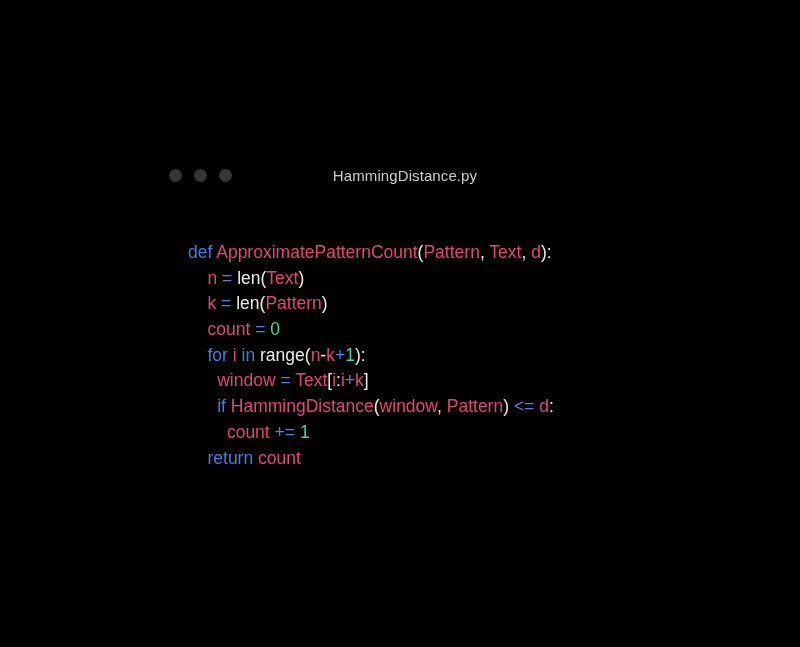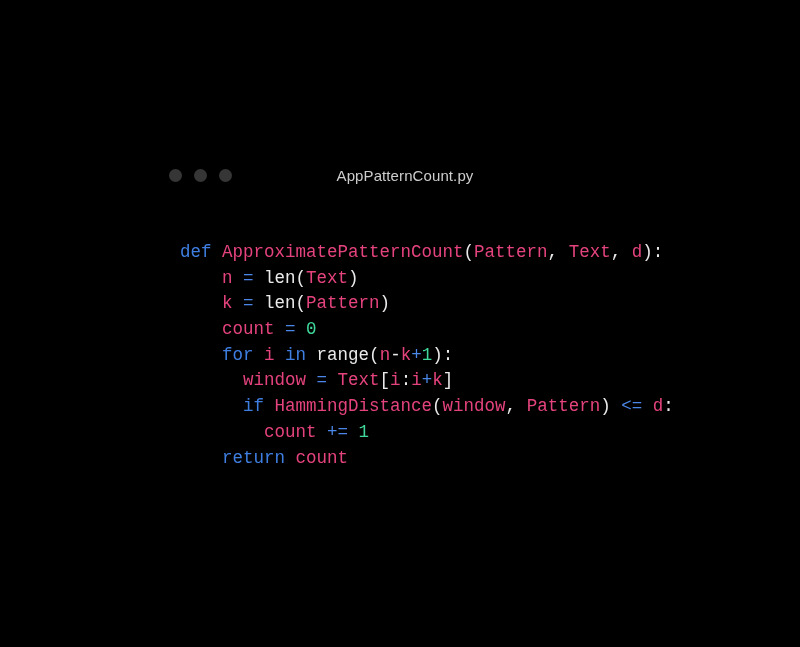--- a/index.html
+++ b/index.html
@@ -62,23 +62,23 @@
     font-family: "Liberation Sans", sans-serif;
     font-size: 15px;
     color: #cdcdcd;
     letter-spacing: 0.1px;
     white-space: pre;
   }
 
   
   .code {
     position: absolute;
-    left: 180px;
+    left: 188px;
     top: 240px;
-    font-family: Liberation Mono, monospace;
+    font-family: Liberation Sans, sans-serif;
     font-size: 17.5px;
     line-height: 25.7px;
     white-space: pre;
     color: #e9e9e9;
   }
   .code .line {
     white-space: pre;
     height: 25.7px;
   }
 
@@ -95,19 +95,19 @@
 
 <div class="screen">
   <div class="code-window">
 
     <div class="titlebar">
       <div class="dots">
         <span class="dot"></span>
         <span class="dot"></span>
         <span class="dot"></span>
       </div>
-      <div class="filename">AppPatternCount.py</div>
+      <div class="filename">HammingDistance.py</div>
     </div>
 
     <div class="code" id="code-block"><div class="line"><span class="t-kw">def</span><span class="t-plain"> </span><span class="t-fn">ApproximatePatternCount</span><span class="t-pun">(</span><span class="t-fn">Pattern</span><span class="t-pun">, </span><span class="t-fn">Text</span><span class="t-pun">, </span><span class="t-fn">d</span><span class="t-pun">):</span></div><div class="line"><span>    </span><span class="t-fn">n</span><span class="t-plain"> </span><span class="t-op">=</span><span class="t-plain"> </span><span class="t-pun">len(</span><span class="t-fn">Text</span><span class="t-pun">)</span></div><div class="line"><span>    </span><span class="t-fn">k</span><span class="t-plain"> </span><span class="t-op">=</span><span class="t-plain"> </span><span class="t-pun">len(</span><span class="t-fn">Pattern</span><span class="t-pun">)</span></div><div class="line"><span>    </span><span class="t-fn">count</span><span class="t-plain"> </span><span class="t-op">=</span><span class="t-plain"> </span><span class="t-num">0</span></div><div class="line"><span>    </span><span class="t-kw">for</span><span class="t-plain"> </span><span class="t-fn">i</span><span class="t-plain"> </span><span class="t-kw">in</span><span class="t-plain"> </span><span class="t-pun">range(</span><span class="t-fn">n</span><span class="t-pun">-</span><span class="t-fn">k</span><span class="t-op">+</span><span class="t-num">1</span><span class="t-pun">):</span></div><div class="line"><span>      </span><span class="t-fn">window</span><span class="t-plain"> </span><span class="t-op">=</span><span class="t-plain"> </span><span class="t-fn">Text</span><span class="t-pun">[</span><span class="t-fn">i</span><span class="t-pun">:</span><span class="t-fn">i</span><span class="t-op">+</span><span class="t-fn">k</span><span class="t-pun">]</span></div><div class="line"><span>      </span><span class="t-kw">if</span><span class="t-plain"> </span><span class="t-fn">HammingDistance</span><span class="t-pun">(</span><span class="t-fn">window</span><span class="t-pun">, </span><span class="t-fn">Pattern</span><span class="t-pun">) </span><span class="t-op">&lt;=</span><span class="t-plain"> </span><span class="t-fn">d</span><span class="t-pun">:</span></div><div class="line"><span>        </span><span class="t-fn">count</span><span class="t-plain"> </span><span class="t-op">+=</span><span class="t-plain"> </span><span class="t-num">1</span></div><div class="line"><span>    </span><span class="t-kw">return</span><span class="t-plain"> </span><span class="t-fn">count</span></div></div>
 
   </div>
 </div>
 
 </body></html>

